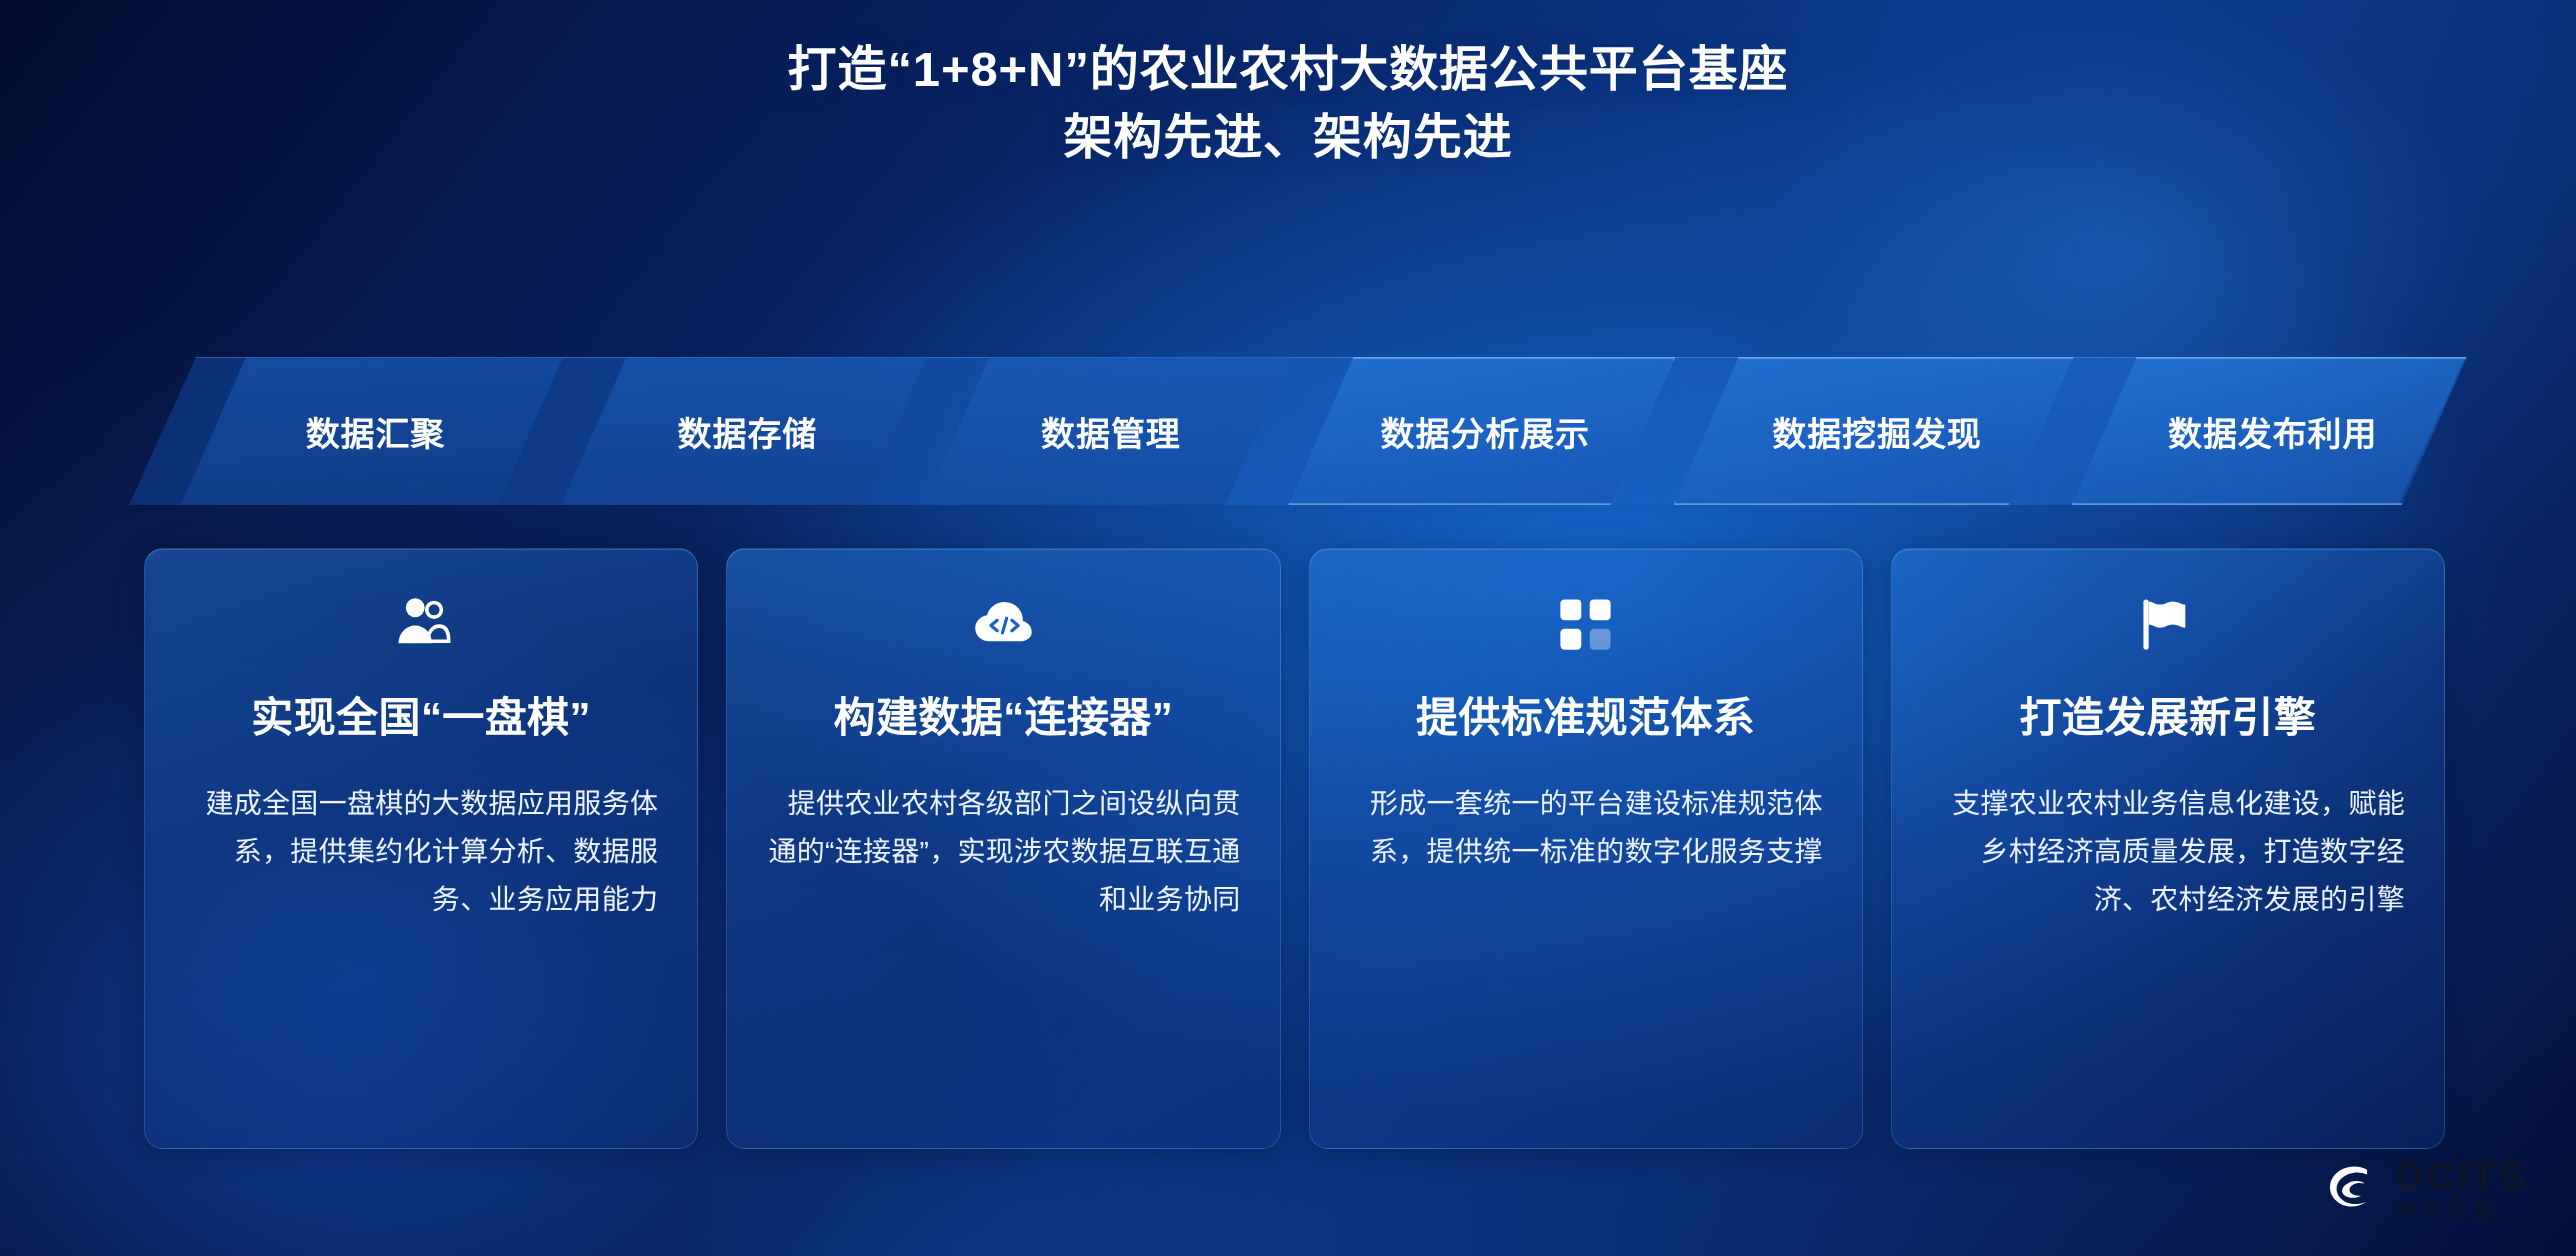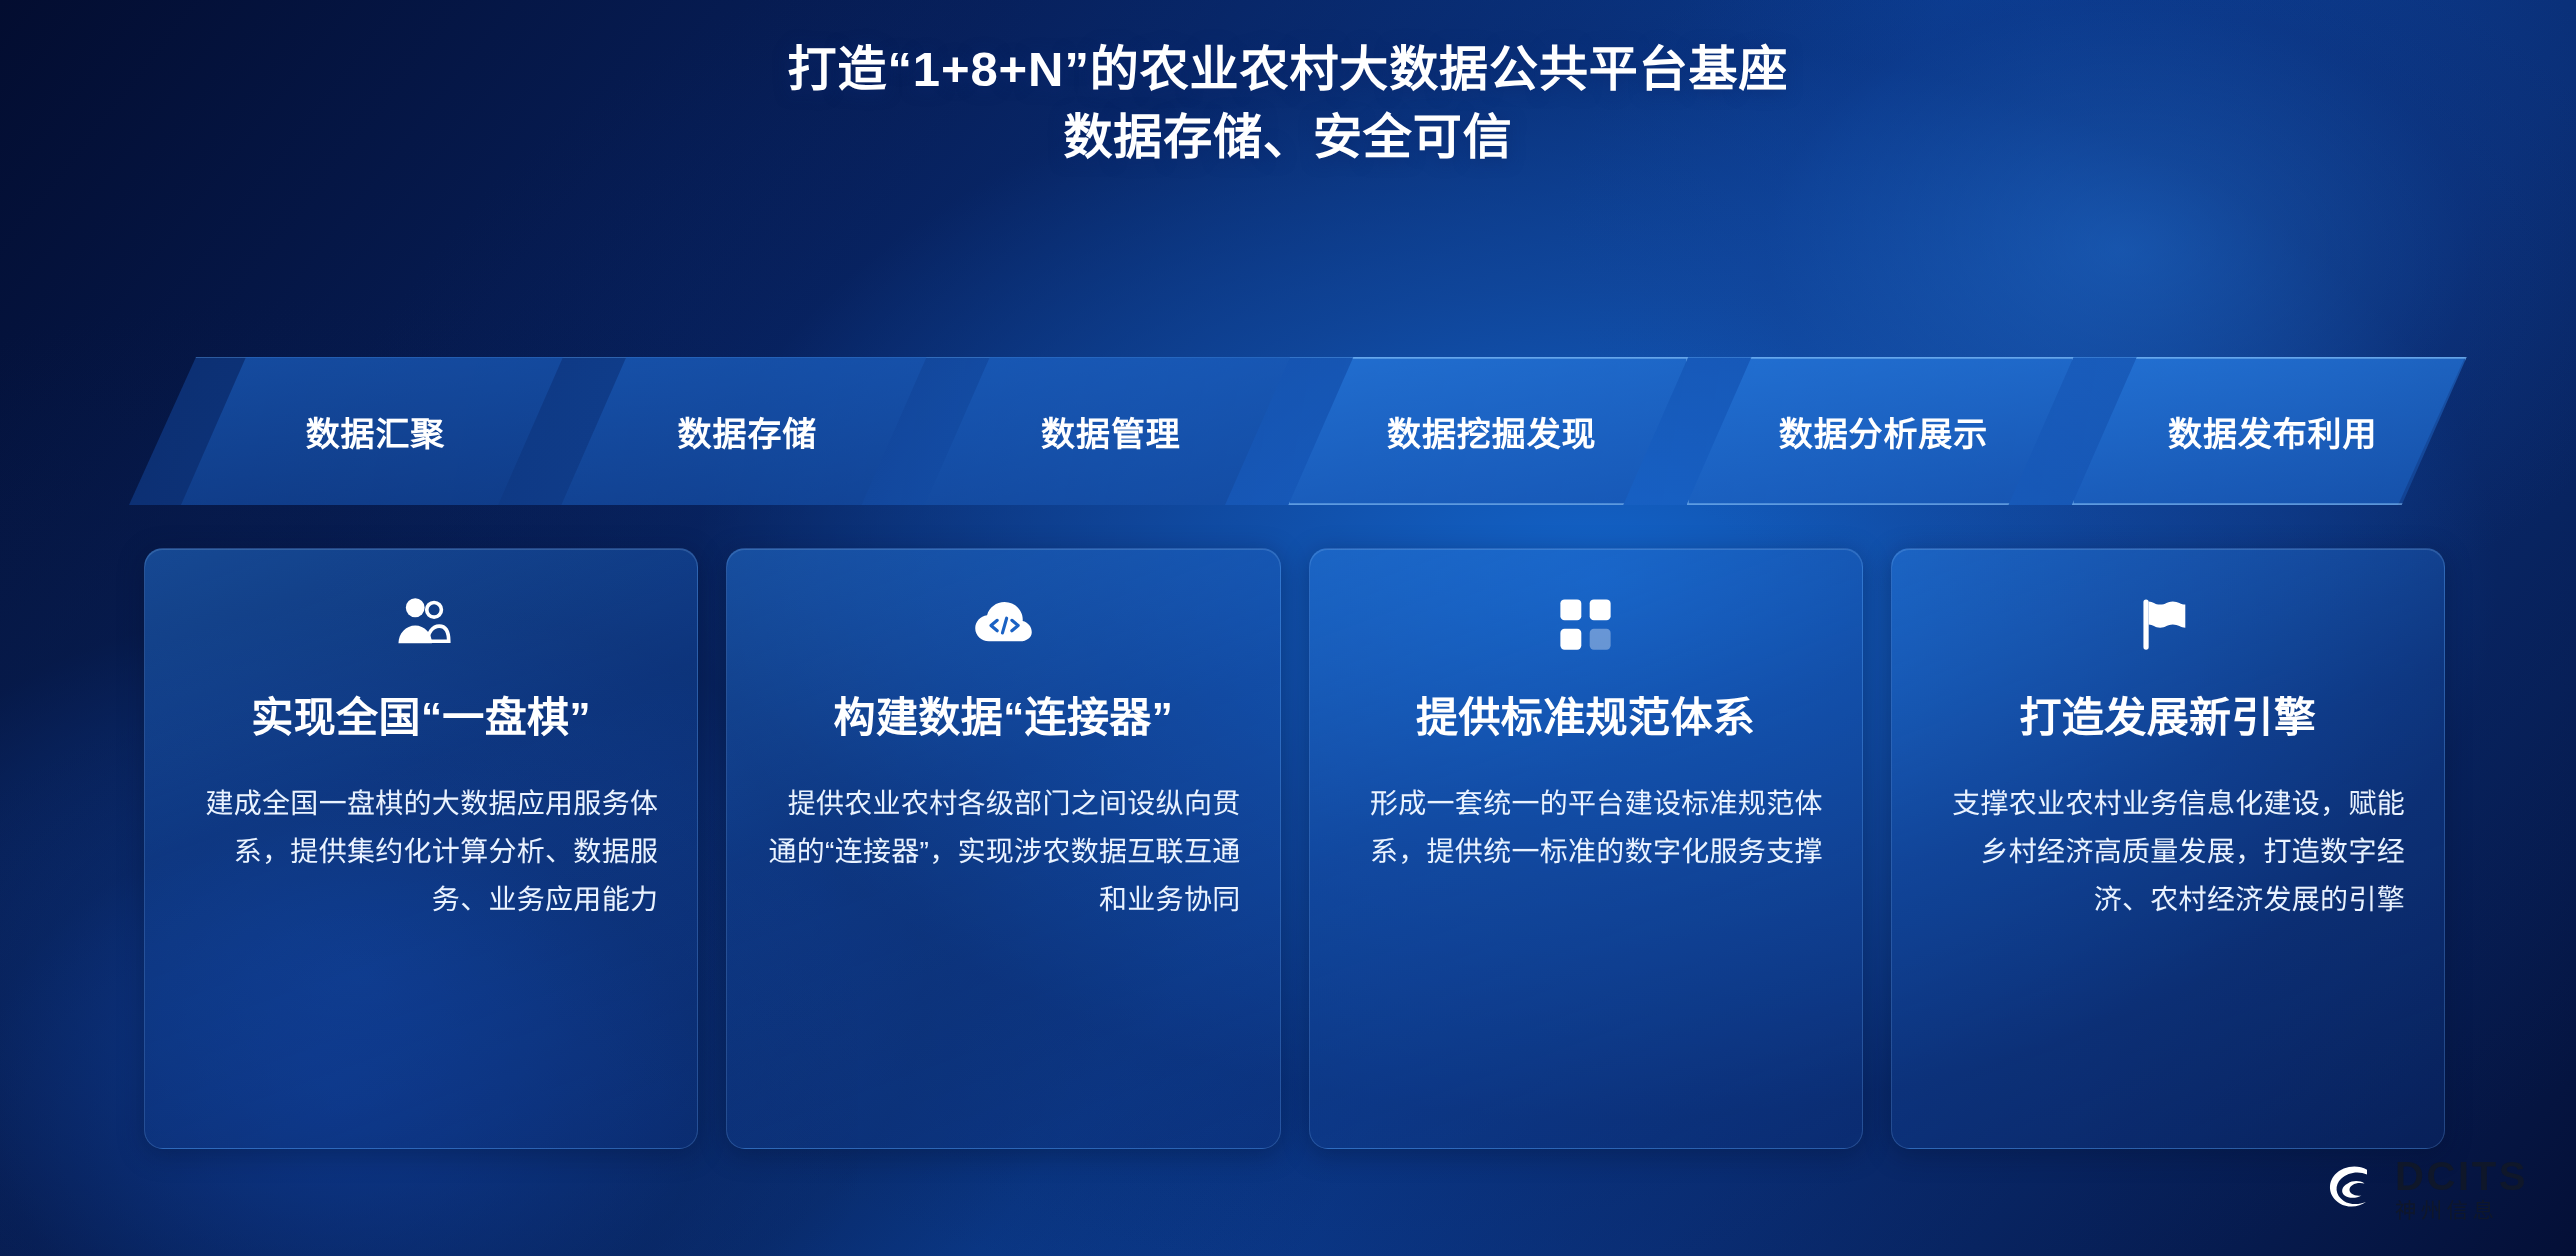--- a/index.html
+++ b/index.html
@@ -165,21 +165,21 @@
   }
 </style>
 </head>
 <body>
 
 <div class="glow-tr"></div>
 <div class="glow-bl"></div>
 
 <div class="title-wrap">
   <div class="title-line">打造“1+8+N”的农业农村大数据公共平台基座</div>
-  <div class="title-line">数据存储、安全可信</div>
+  <div class="title-line">架构先进、架构先进</div>
 </div>
 
 <div class="ribbon">
   <div class="ribbon-base"></div>
   <div class="chev-row">
 
     <div class="chev" style="width:386px;">
       <span class="chev-icon">
         <svg viewBox="0 0 64 64" fill="none" stroke="#ffffff" stroke-width="3">
           <rect x="9" y="9" width="46" height="46" rx="5"></rect>
@@ -208,45 +208,45 @@
       <span class="chev-icon">
         <svg viewBox="0 0 64 64" fill="none" stroke="#ffffff" stroke-width="3">
           <rect x="9" y="9" width="46" height="46" rx="5"></rect>
           <circle cx="32" cy="24" r="6"></circle>
           <path d="M20 45c0-7 5.5-12 12-12s12 5 12 12"></path>
           <line x1="15" y1="32" x2="22" y2="32"></line>
           <line x1="42" y1="32" x2="49" y2="32"></line>
         </svg>
       </span>
       <span class="chev-label">数据管理</span>
+    </div>
+
+    <div class="chev hl" style="width:391px;">
+      <span class="chev-icon">
+        <svg viewBox="0 0 64 64" fill="none" stroke="#ffffff" stroke-width="3">
+          <rect x="9" y="9" width="46" height="46" rx="5"></rect>
+          <polyline points="18,40 27,30 35,35 46,21"></polyline>
+          <polyline points="40,21 46,21 46,27"></polyline>
+        </svg>
+      </span>
+      <span class="chev-label">数据分析展示</span>
     </div>
 
     <div class="chev hl" style="width:404px;">
       <span class="chev-icon">
         <svg viewBox="0 0 64 64" fill="none" stroke="#ffffff" stroke-width="3">
           <ellipse cx="30" cy="17" rx="16" ry="6" fill="#ffffff" stroke="none"></ellipse>
           <path d="M14 17v20c0 3.3 7.2 6 16 6 2 0 4-.15 5.8-.42" fill="none"></path>
           <path d="M14 27c0 3.3 7.2 6 16 6 1.6 0 3.2-.1 4.6-.26" fill="none"></path>
           <circle cx="44" cy="42" r="8"></circle>
           <line x1="44" y1="30" x2="44" y2="34"></line>
           <line x1="44" y1="50" x2="44" y2="54"></line>
         </svg>
       </span>
       <span class="chev-label">数据挖掘发现</span>
-    </div>
-
-    <div class="chev hl" style="width:391px;">
-      <span class="chev-icon">
-        <svg viewBox="0 0 64 64" fill="none" stroke="#ffffff" stroke-width="3">
-          <rect x="9" y="9" width="46" height="46" rx="5"></rect>
-          <polyline points="18,40 27,30 35,35 46,21"></polyline>
-          <polyline points="40,21 46,21 46,27"></polyline>
-        </svg>
-      </span>
-      <span class="chev-label">数据分析展示</span>
     </div>
 
     <div class="chev hl" style="width:399px;">
       <span class="chev-icon">
         <svg viewBox="0 0 64 64" fill="none" stroke="#ffffff" stroke-width="3">
           <rect x="9" y="9" width="46" height="46" rx="5"></rect>
           <circle cx="30" cy="30" r="8"></circle>
           <path d="M30 18v-4M30 46v-4M18 30h-4M46 30h-4M21.5 21.5l-3-3M41.5 41.5l3 3M41.5 21.5l3-3M21.5 41.5l-3 3"></path>
         </svg>
       </span>

